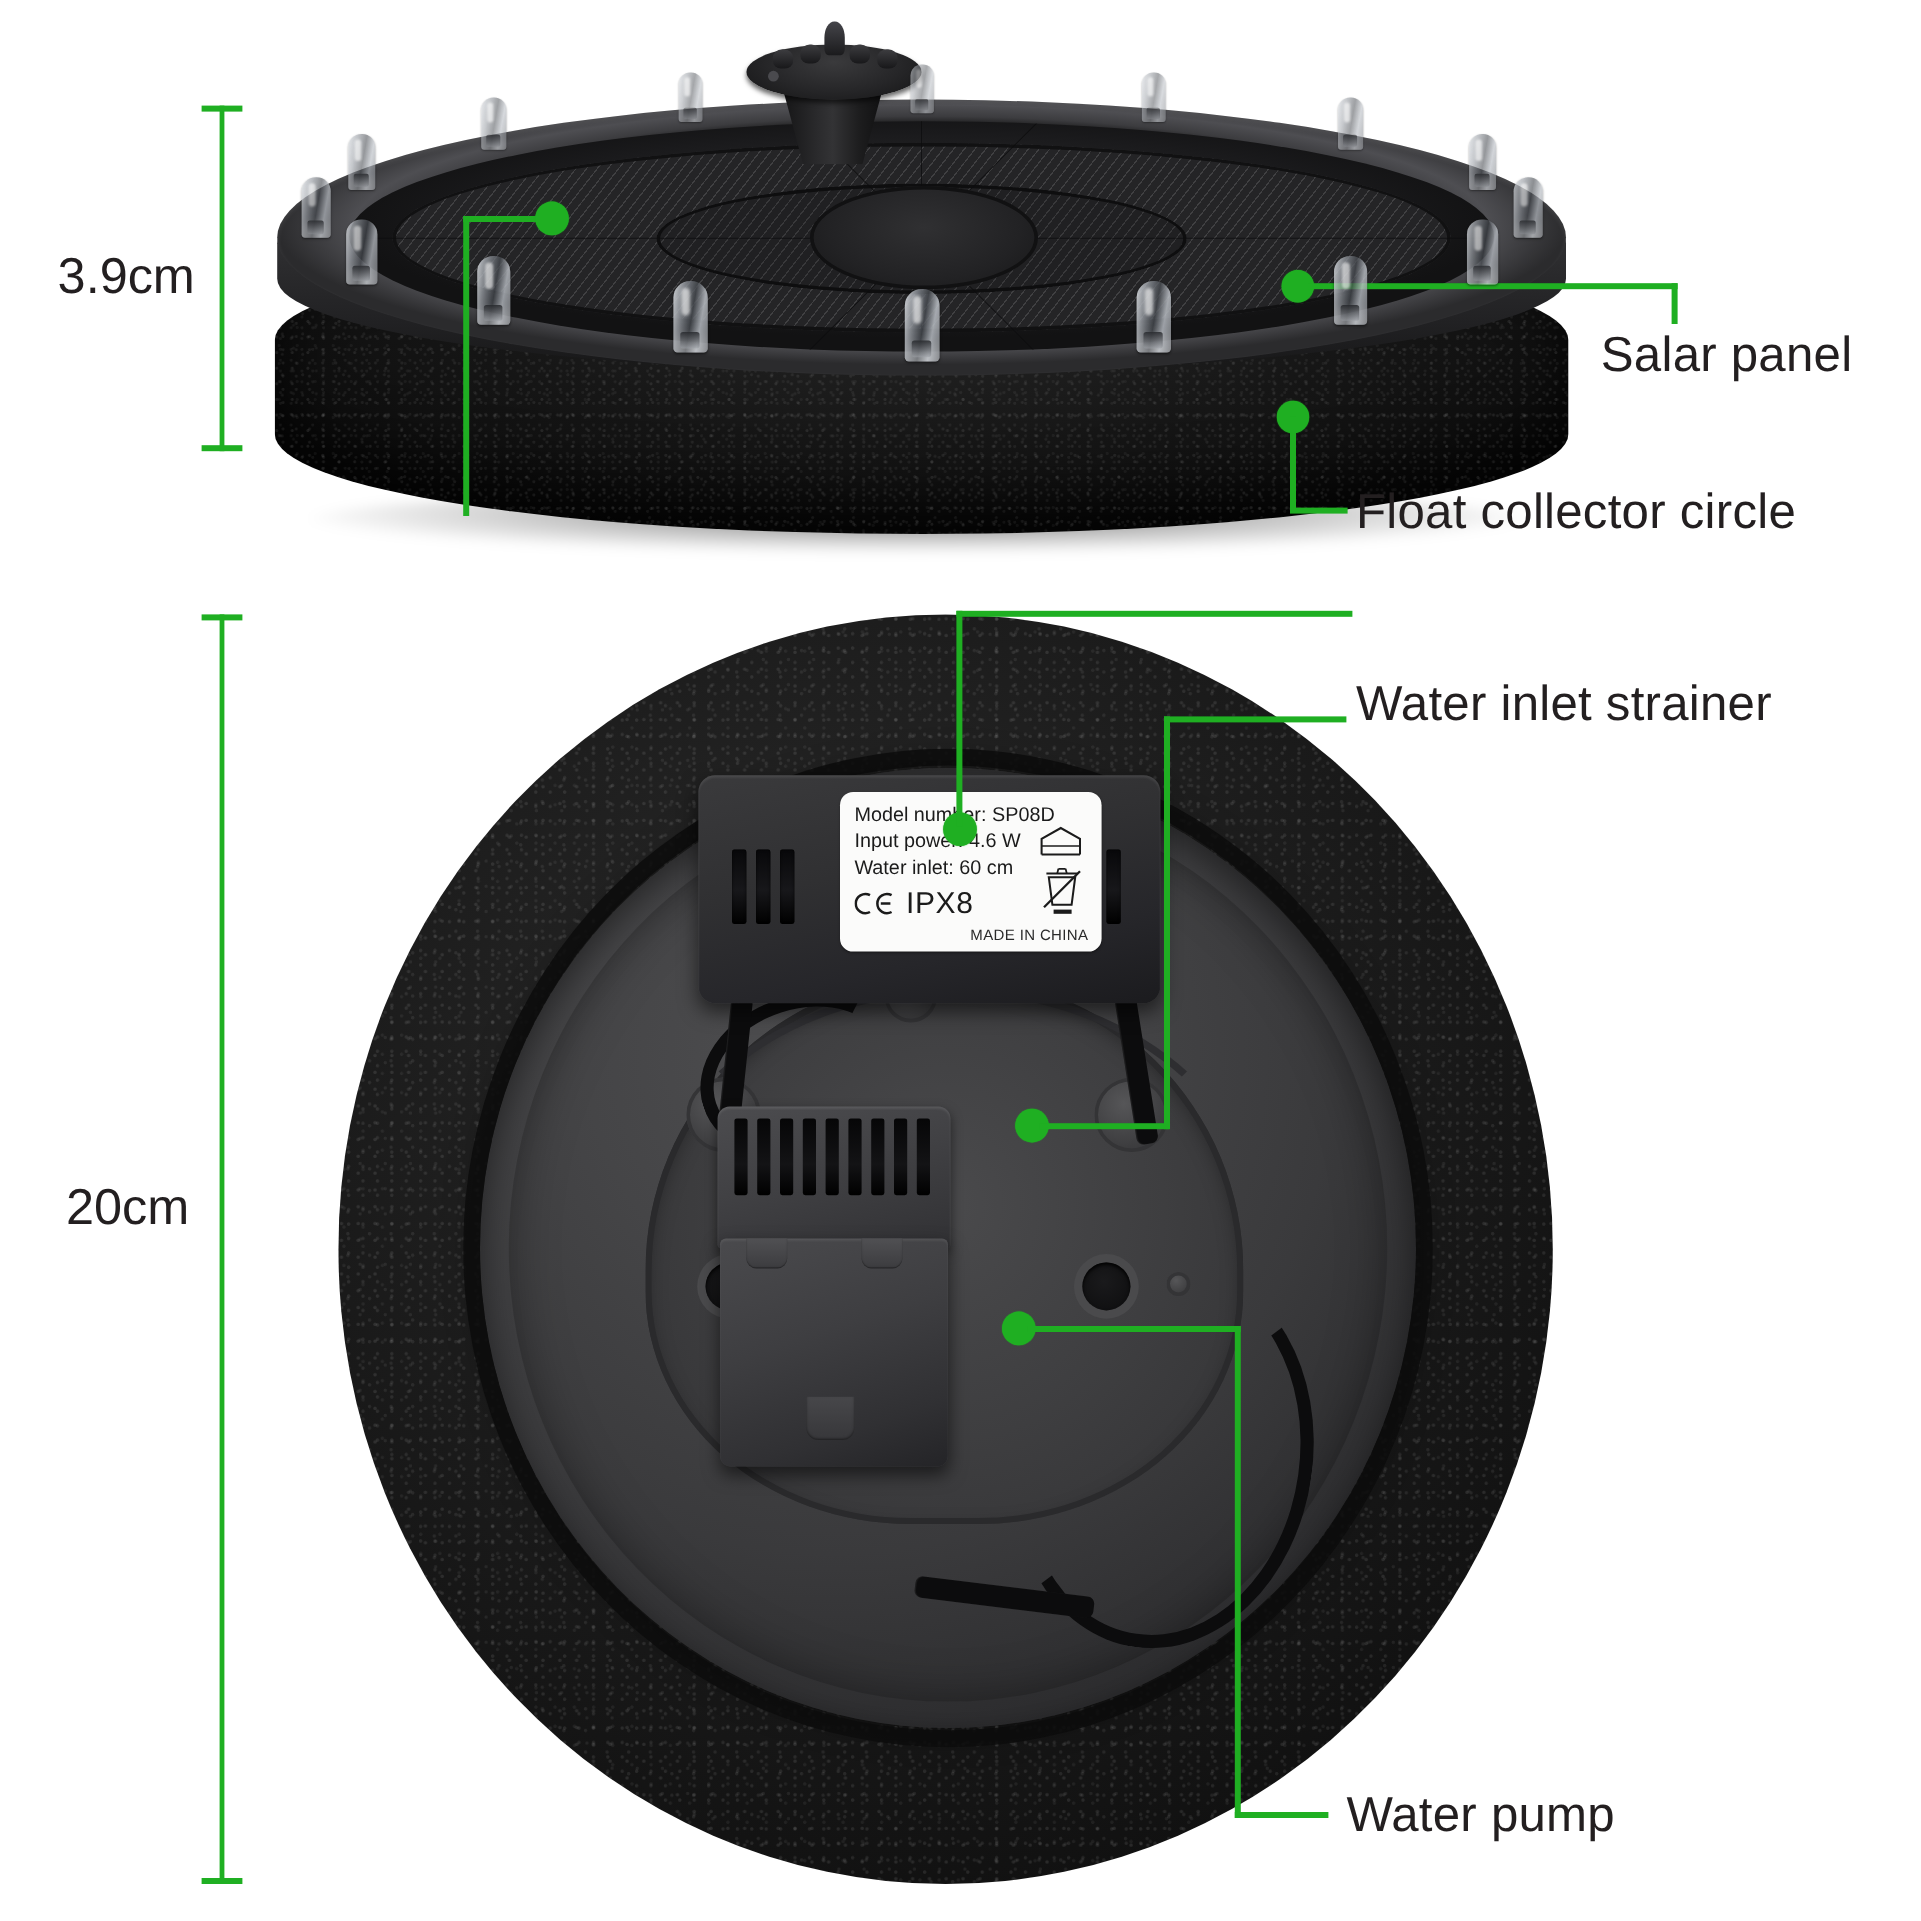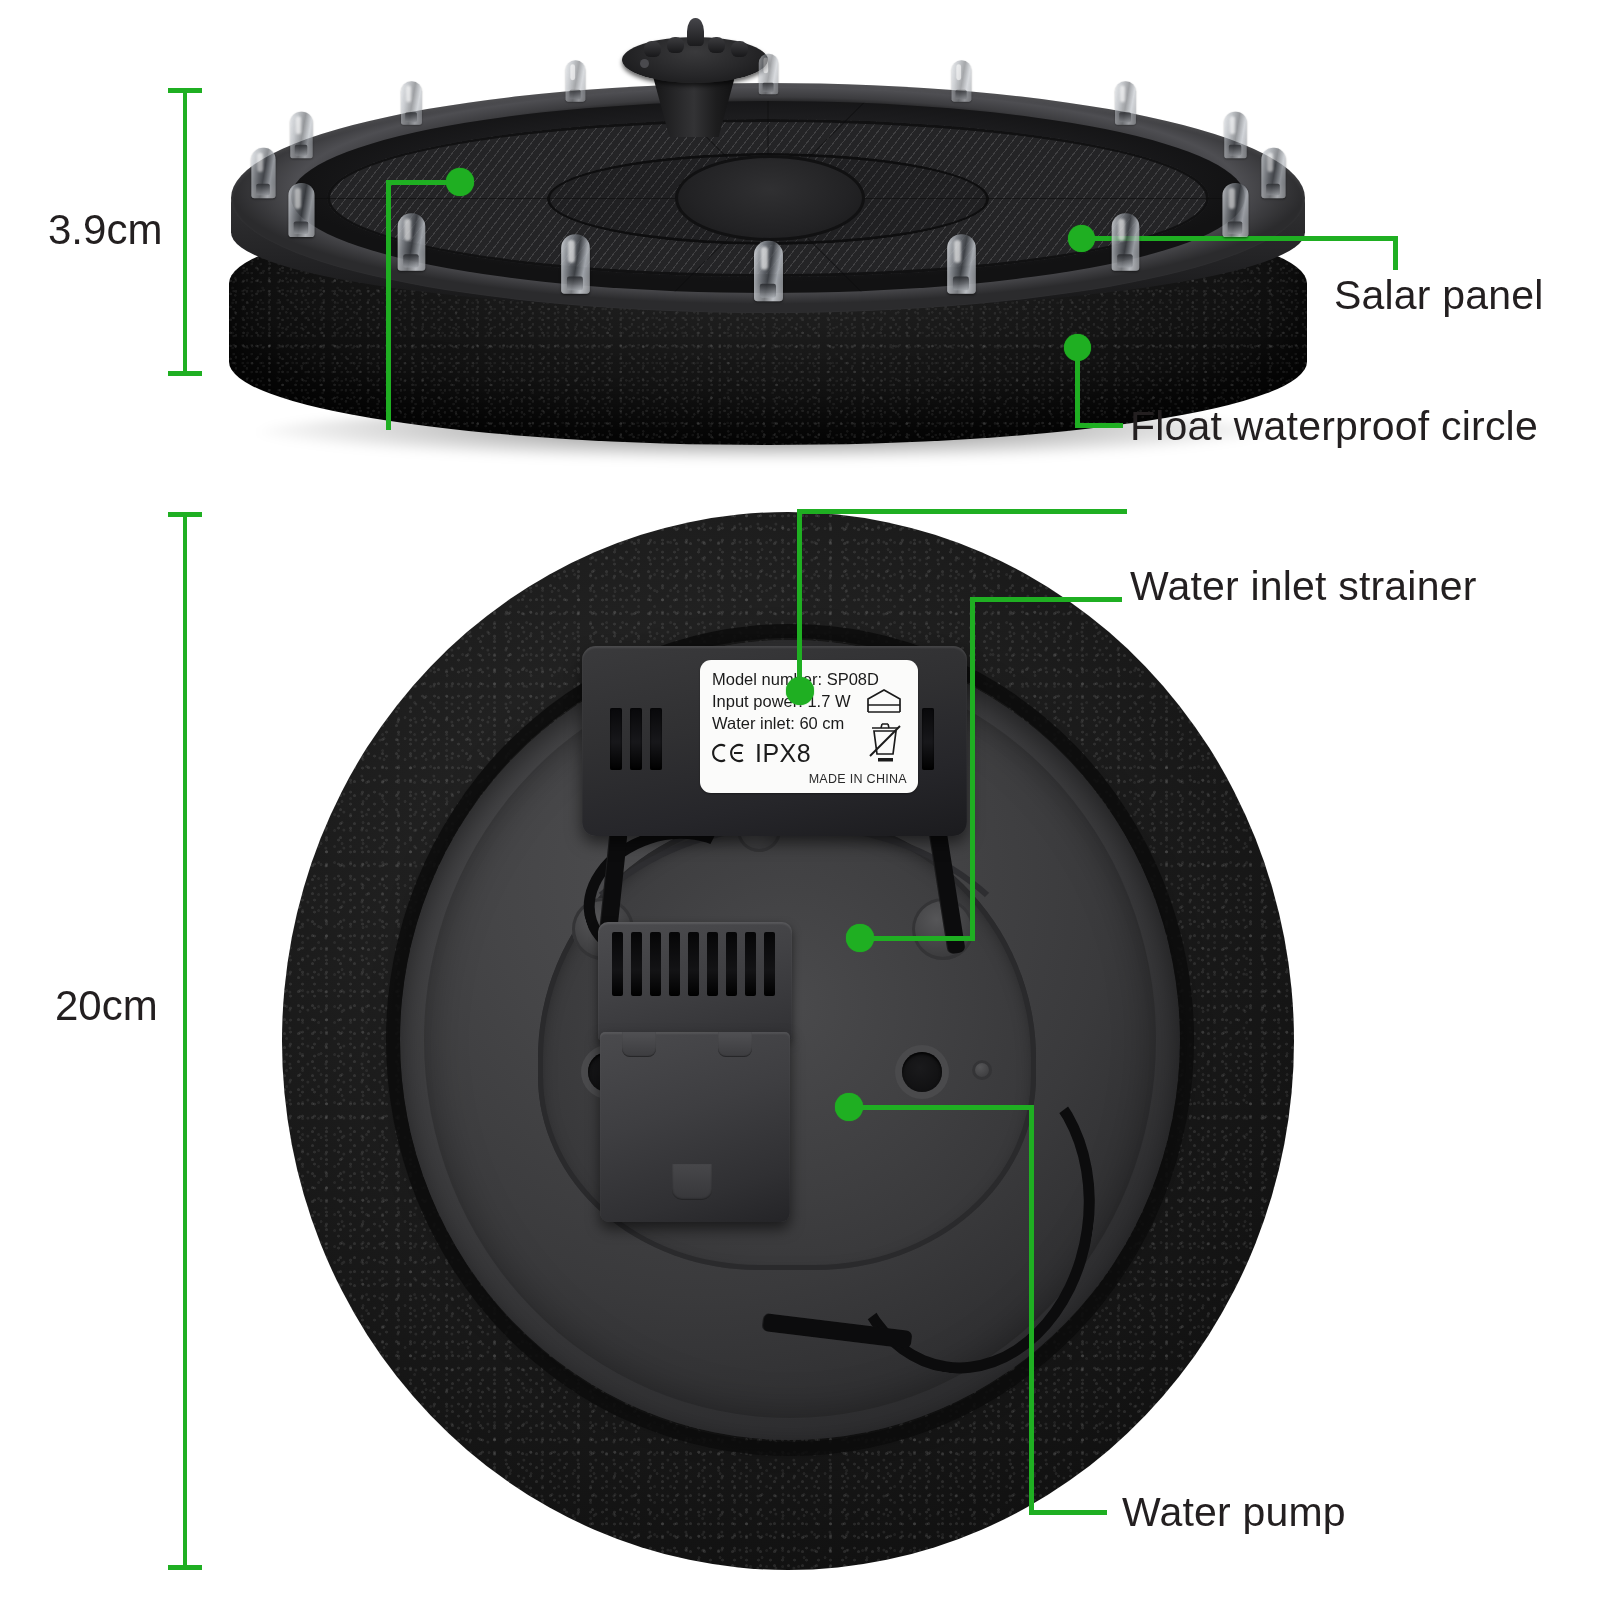--- a/index.html
+++ b/index.html
@@ -438,21 +438,21 @@
   <div class="gdot" style="left:446px; top:168px; width:28px; height:28px;"></div>
 
   <div class="gdot" style="left:1068px; top:225px; width:27px; height:27px;"></div>
   <div class="gline" style="left:1090px; top:236px; width:308px; height:5px;"></div>
   <div class="gline" style="left:1393px; top:236px; width:5px; height:34px;"></div>
   <div class="callout-text" style="left:1334px; top:275px;">Salar panel</div>
 
   <div class="gdot" style="left:1064px; top:334px; width:27px; height:27px;"></div>
   <div class="gline" style="left:1075px; top:347px; width:5px; height:80px;"></div>
   <div class="gline" style="left:1075px; top:423px; width:48px; height:5px;"></div>
-  <div class="callout-text" style="left:1130px; top:406px;">Float waterproof circle</div>
+  <div class="callout-text" style="left:1130px; top:406px;">Float collector circle</div>
 
   <div id="botView">
     <div class="foamDisc"></div>
     <div class="innerBowl"></div>
     <div class="bowlLip"></div>
 
     <div class="teardrop"></div>
 
     <div class="boss" style="left:290px; top:386px; width:62px; height:62px;"></div>
     <div class="boss" style="left:630px; top:386px; width:62px; height:62px;"></div>
@@ -480,21 +480,21 @@
       <div class="vent" style="left:340px; top:62px;"></div>
     </div>
 
     <div class="specLabel">
       <div class="specRow">
         <span>Model number:</span>
         <span>SP08D</span>
       </div>
       <div class="specRow">
         <span>Input power:</span>
-        <span>1.7 W</span>
+        <span>4.6 W</span>
       </div>
       <div class="specRow">
         <span>Water inlet:</span>
         <span>60 cm</span>
       </div>
       <div class="specCert">
         <svg width="36" height="20" viewBox="0 0 36 20">
           <path d="M13 3 A8 8 0 1 0 13 17" fill="none" stroke="#1b1b1b" stroke-width="2.1"></path>
           <path d="M31 3 A8 8 0 1 0 31 17" fill="none" stroke="#1b1b1b" stroke-width="2.1"></path>
           <line x1="22" y1="10" x2="30" y2="10" stroke="#1b1b1b" stroke-width="2.1"></line>

